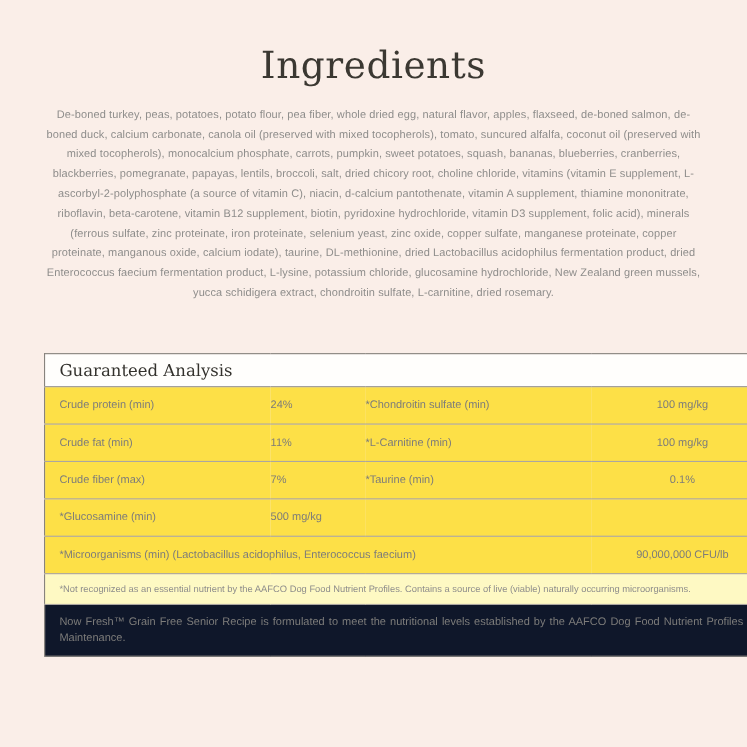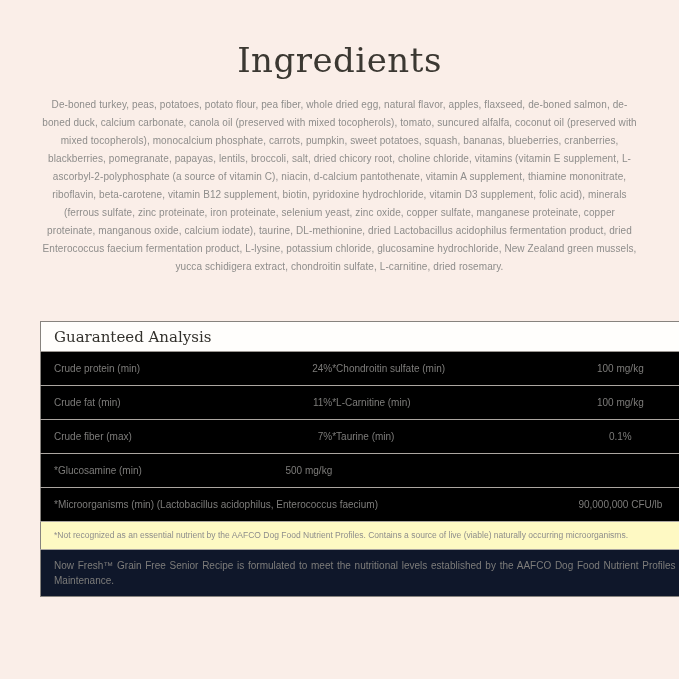--- a/index.html
+++ b/index.html
@@ -41,30 +41,30 @@
   tr.ga-header-row td {
     background: #fffefc;
     height: 30px;
     font-family: "DejaVu Serif", "Liberation Serif", serif;
     font-size: 15px;
     color: #33312c;
     padding-left: 13px;
     vertical-align: middle;
   }
   tr.ga-row td {
-    background: #000000;
+    background: #fde047;
     height: 34px;
     font-size: 10px;
     color: #7d7c7a;
     vertical-align: middle;
     border-top: 1px solid #aba6a1;
   }
   tr.ga-header-row + tr.ga-row td { border-top: 1.5px solid #9b9691; }
   td.c1 { text-align: left; padding-left: 13px; }
-  td.c2 { text-align: right; }
+  td.c2 { text-align: left; }
   td.c3 { text-align: left; }
   td.c4 { text-align: center; }
   tr.ga-footnote-row td {
     background: #fef9c3;
     border-top: 1px solid #aba6a1;
     font-size: 8.5px;
     line-height: 13px;
     color: #8e8d8b;
     padding: 7px 18px 7px 13px;
     text-align: left;

